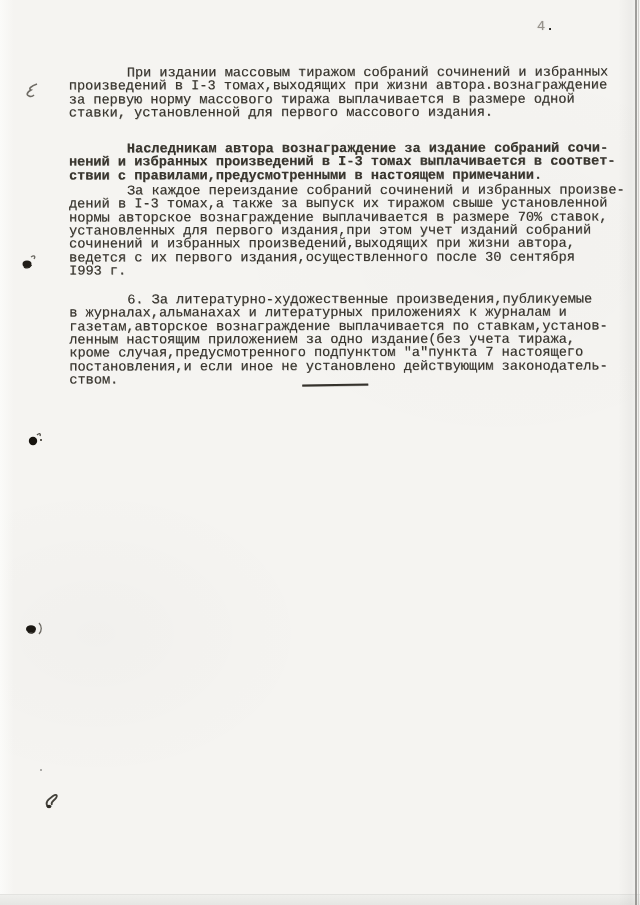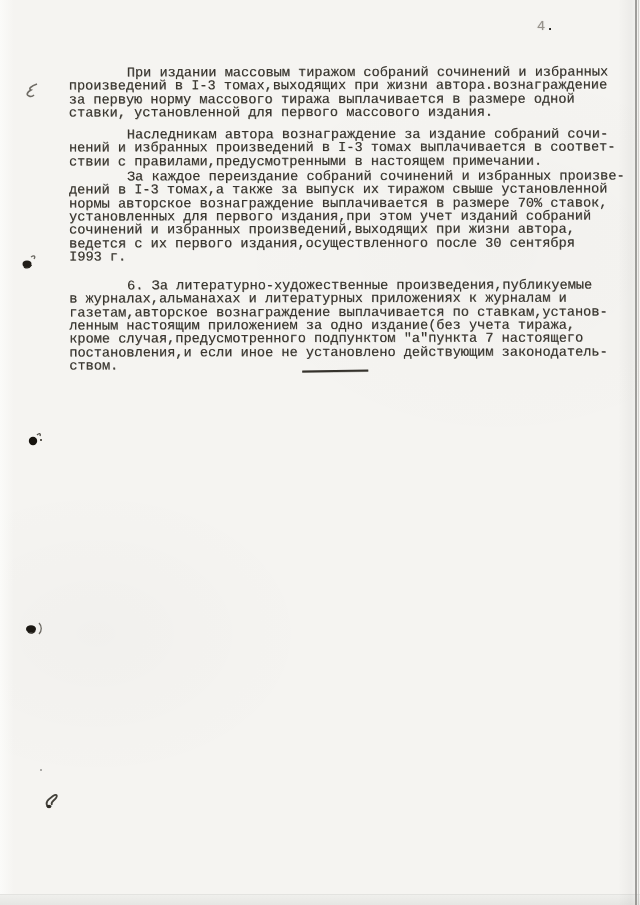--- a/index.html
+++ b/index.html
@@ -60,21 +60,21 @@
     color: #39362f;
     font-size: 13.6px;
     text-shadow: 0.4px 0.3px 0.6px rgba(58,54,47,0.5);
   }
   .line {
     white-space: pre;
     height: 13.3px;
     line-height: 13.3px;
   }
   .line.first { padding-left: 58px; }
-  .para.p2 { margin-top: 9px; }
+  .para.p2 { margin-top: 23px; font-weight: bold; }
   .para.p3 { margin-top: 2px; }
   .para.p4 { margin-top: 16px; }
 
   .divider {
     margin-left: 233px;
     margin-top: -2px;
     width: 66px;
     height: 2px;
     background: #35322c;
     transform: rotate(-0.6deg);

